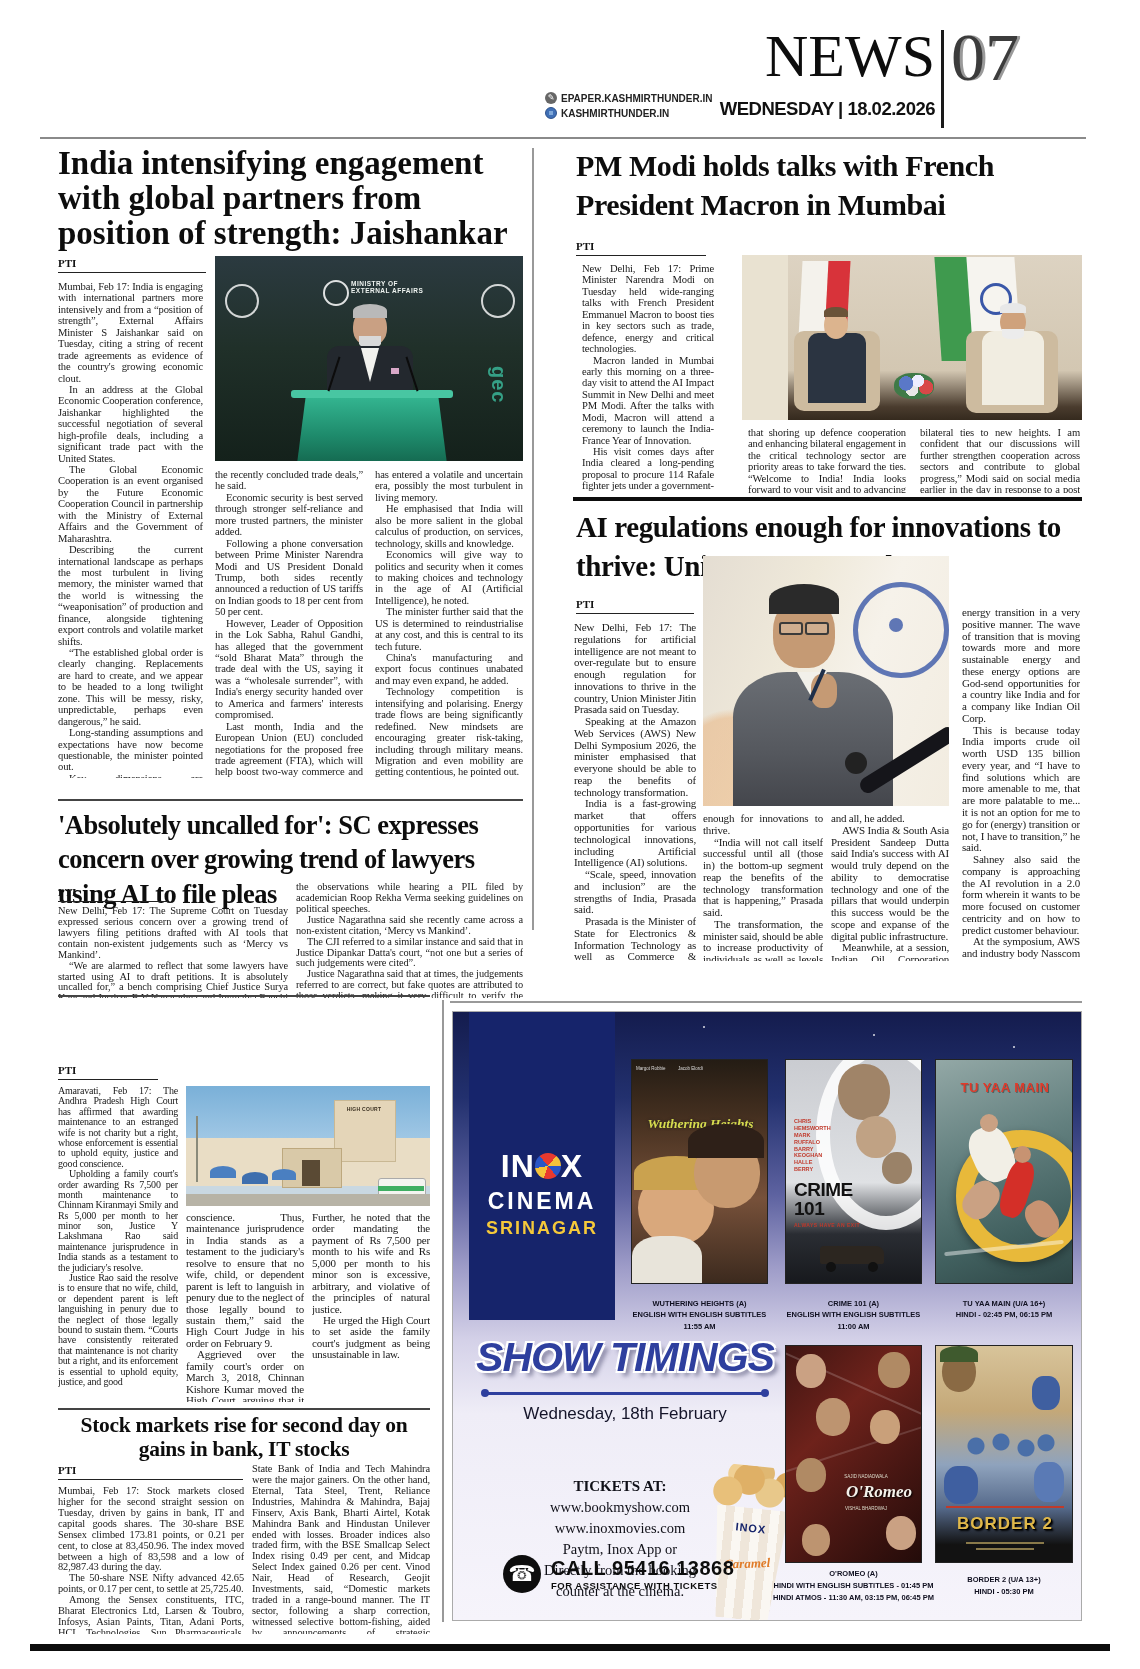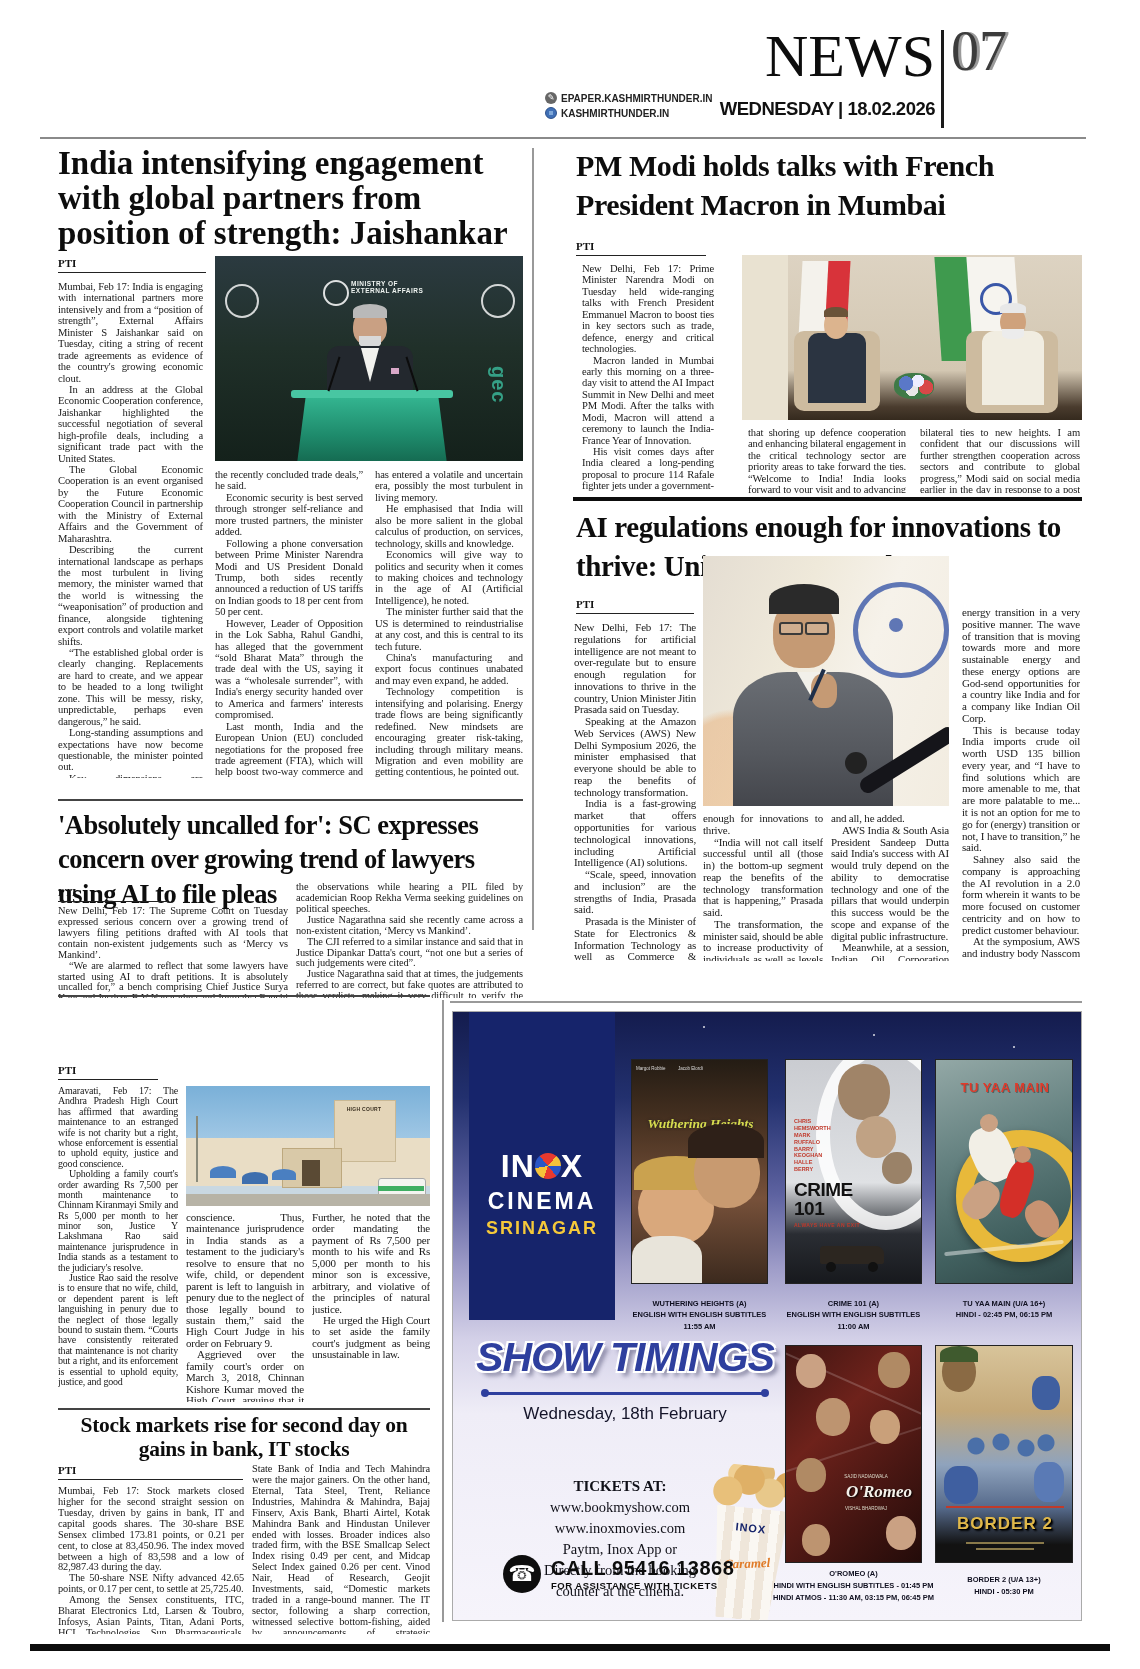--- a/index.html
+++ b/index.html
@@ -36,21 +36,21 @@
     </div>
     <div style="display:flex;align-items:center;gap:4px;">
       <span style="display:inline-block;width:12px;height:12px;border-radius:50%;background:radial-gradient(circle at 50% 50%, #7fa8d9 0 30%, #3f6fb5 31% 100%);border:1px solid #2a4f8a;box-sizing:border-box;"></span>
       <span style="font-size:10px;font-weight:bold;color:#222;">KASHMIRTHUNDER.IN</span>
     </div>
   </div>
 
   <div class="abs" style="left:728px;top:26px;width:207px;text-align:right;font-size:60px;line-height:1;font-family:'Liberation Serif',serif;color:#0d0d0d;">NEWS</div>
   <div class="abs sans" style="left:700px;top:98px;width:235px;text-align:right;font-size:18.5px;font-weight:bold;color:#111;letter-spacing:-0.5px;">WEDNESDAY | 18.02.2026</div>
   <div class="abs" style="left:941px;top:30px;width:2.5px;height:98px;background:#1a1a1a;"></div>
-  <div class="abs" style="left:951px;top:22px;width:80px;font-size:56px;line-height:1.05;font-family:'Liberation Serif',serif;color:#3c3c3c;text-shadow:3px 0 0 #9a9a9a;">07</div>
+  <div class="abs" style="left:951px;top:22px;width:80px;font-size:68px;line-height:1.05;font-family:'Liberation Serif',serif;color:#3c3c3c;text-shadow:3px 0 0 #9a9a9a;">07</div>
   <div class="abs" style="left:40px;top:137px;width:1046px;height:2px;background:#8a8a8a;"></div>
 
   <div class="abs hl" style="left:58px;top:146px;width:468px;font-size:33px;line-height:1.06;">India intensifying engagement with global partners from position of strength: Jaishankar</div>
   <div class="abs byline" style="left:58px;top:257px;width:148px;">PTI</div>
 
   <div class="abs" style="left:215px;top:256px;width:308px;height:205px;overflow:hidden;background:linear-gradient(180deg,#2b3a40 0%,#203029 45%,#14211b 100%);">
     <div class="abs" style="left:10px;top:28px;width:30px;height:30px;border:2px solid rgba(255,255,255,.8);border-radius:50%;"></div>
     <div class="abs" style="left:266px;top:28px;width:30px;height:30px;border:2px solid rgba(255,255,255,.8);border-radius:50%;"></div>
     <div class="abs" style="left:108px;top:24px;width:22px;height:22px;border:2px solid rgba(255,255,255,.85);border-radius:50%;"></div>
     <div class="abs sans pre" style="left:136px;top:24px;width:110px;font-size:6.5px;font-weight:bold;color:#eef3f0;letter-spacing:.5px;">MINISTRY OF

